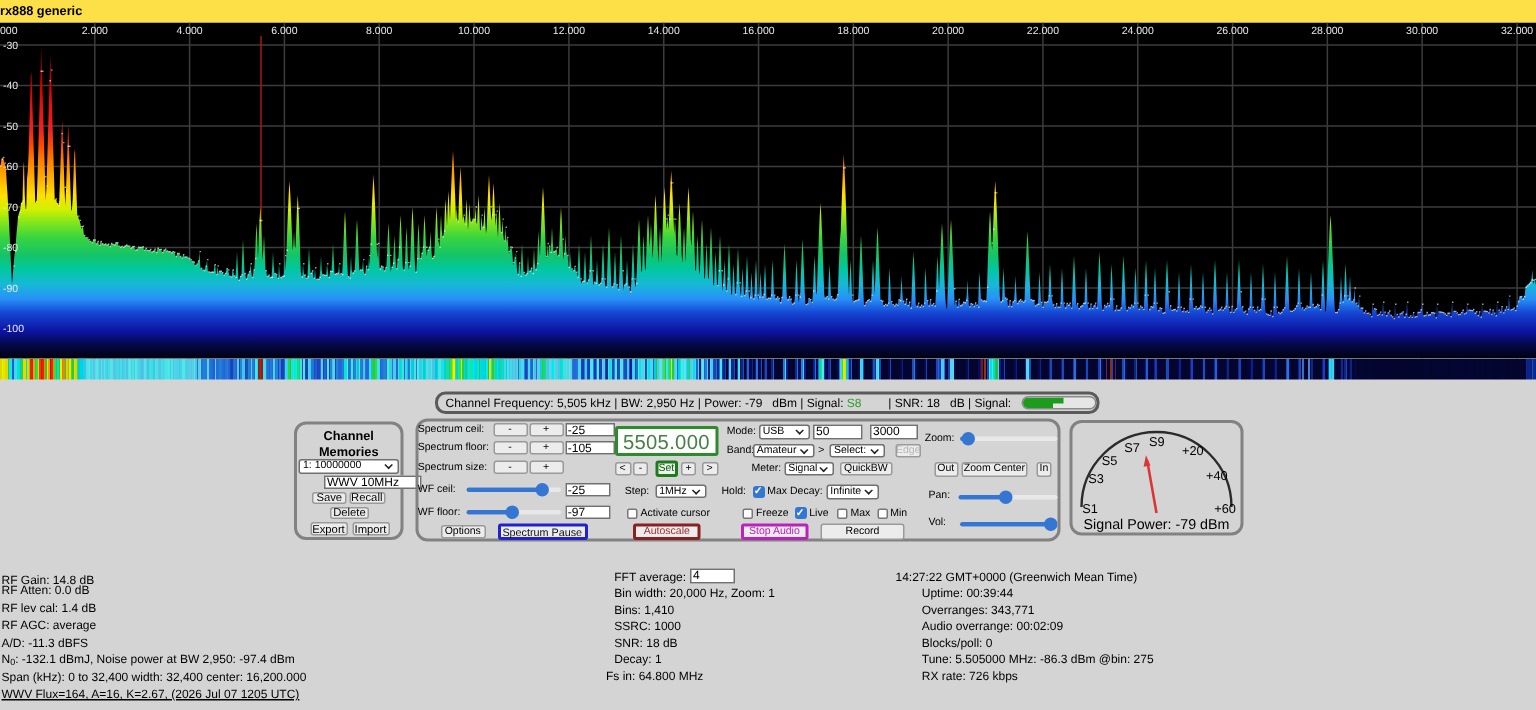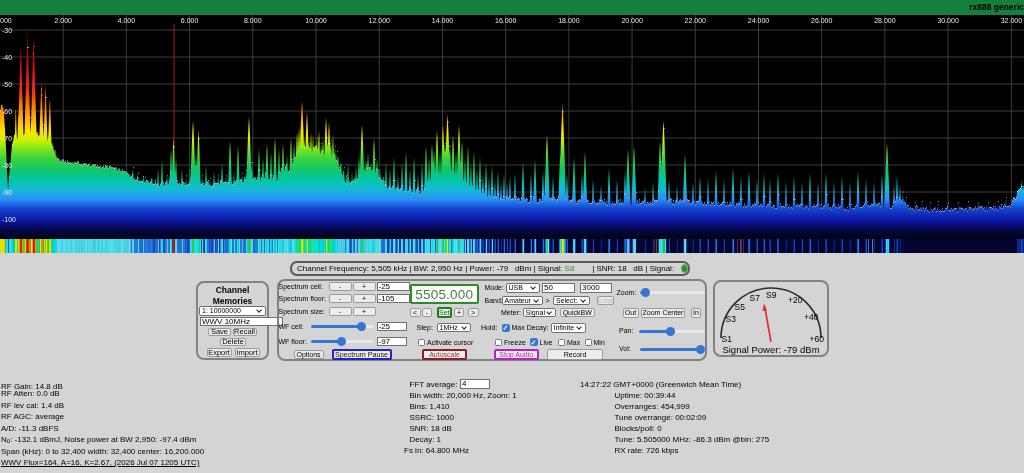--- a/index.html
+++ b/index.html
@@ -16,21 +16,21 @@
   margin-top:-2.6px; border-right:1.3px solid #222; border-bottom:1.3px solid #222; transform:rotate(45deg); }
 .lbl { position:absolute; white-space:nowrap; }
 .lbl7 { position:absolute; white-space:nowrap; font-size:7px; }
 .cb { position:absolute; width:7px; height:7px; border:1px solid #777; border-radius:1.5px; background:#fdfdfd; }
 .cbc { position:absolute; width:8px; height:8px; border-radius:2px; background:#3476d2; color:#fff;
   font-size:7px; font-weight:bold; display:flex; align-items:center; justify-content:center; line-height:1; }
 .track { position:absolute; height:3px; border-radius:2px; background:#e8e8e8; }
 .trackfill { position:absolute; height:3px; border-radius:2px; background:#3476d2; }
 .knob { position:absolute; width:9px; height:9px; border-radius:50%; background:#3476d2; }
 </style></head><body>
-<div class="abs" style="left:0;top:0;width:1024px;height:15px;background:#15803d;text-align:right;font-weight:bold;font-size:8.5px;line-height:15px">rx888 generic</div>
+<div class="abs" style="left:0;top:0;width:1024px;height:15px;background:#fde047;text-align:left;font-weight:bold;font-size:8.5px;line-height:15px">rx888 generic</div>
 <svg id="spec" width="1024" height="224" style="position:absolute;left:0;top:15px" shape-rendering="auto">
 <defs>
       <linearGradient id="rb" x1="0" y1="0" x2="0" y2="1">
 <stop offset="0.030" stop-color="#700000"></stop>
 <stop offset="0.070" stop-color="#a80000"></stop>
 <stop offset="0.135" stop-color="#d40000"></stop>
 <stop offset="0.200" stop-color="#e81212"></stop>
 <stop offset="0.270" stop-color="#ee2222"></stop>
 <stop offset="0.315" stop-color="#ff4400"></stop>
 <stop offset="0.365" stop-color="#ff7c00"></stop>
@@ -1102,33 +1102,33 @@
     <rect x="1016" y="0" width="1" height="14" fill="#030530"></rect>
     <rect x="1017" y="0" width="1" height="14" fill="#0c2a90"></rect>
     <rect x="1018" y="0" width="1" height="14" fill="#0c2289"></rect>
     <rect x="1019" y="0" width="1" height="14" fill="#0c2a87"></rect>
     <rect x="1020" y="0" width="1" height="14" fill="#0c1f82"></rect>
     <rect x="1021" y="0" width="1" height="14" fill="#1953b9"></rect>
     <rect x="1022" y="0" width="1" height="14" fill="#0c2b91"></rect>
     <rect x="1023" y="0" width="1" height="14" fill="#0c268b"></rect>
   </svg>
 
-<div class="abs" style="left:290px;top:260.5px;width:400px;height:15px;border:2px solid #5a5a5a;border-radius:7px;background:#d4d4d4;display:flex;align-items:center;padding-left:5px;white-space:nowrap">
+<div class="abs" style="left:290px;top:260.5px;width:443px;height:15px;border:2px solid #5a5a5a;border-radius:7px;background:#d4d4d4;display:flex;align-items:center;padding-left:5px;white-space:nowrap">
 Channel Frequency: 5,505 kHz | BW: 2,950 Hz | Power: -79&nbsp;&nbsp; dBm | Signal: <span style="color:#2a9d2a">&nbsp;S8</span>&nbsp;&nbsp;&nbsp;&nbsp;&nbsp;&nbsp;&nbsp;&nbsp;| SNR: 18&nbsp;&nbsp; dB | Signal:&nbsp;&nbsp;&nbsp;
 <span style="position:relative;display:inline-block;width:52px;height:9px;border:1px solid #8a8a8a;border-radius:5px;background:#e6e6e6;overflow:hidden">
 <span style="position:absolute;left:0;top:0;width:20px;height:9px;background:#1d9b1d"></span>
 <span style="position:absolute;left:20px;top:0;width:7px;height:4.5px;background:#1d9b1d"></span>
     </span>
 </div>
 
 <div class="box" style="left:196px;top:281px;width:73px;height:79px"></div>
 <div class="lbl" style="left:196px;top:285px;width:73px;text-align:center;font-weight:bold;font-size:8.5px">Channel</div>
 <div class="lbl" style="left:196px;top:295.5px;width:73px;text-align:center;font-weight:bold;font-size:8.5px">Memories</div>
 <div class="sel" style="left:199px;top:305.5px;width:67px;height:10px">1: 10000000</div>
-<div class="inp" style="left:200px;top:317px;width:83px;height:9px">WWV 10MHz</div>
+<div class="inp" style="left:216px;top:317px;width:65px;height:9px">WWV 10MHz</div>
 <button style="left:208px;top:327.5px;width:23px;height:8.5px;font-size:7.5px">Save</button>
 <button style="left:232.5px;top:327.5px;width:24px;height:8.5px;font-size:7.5px">Recall</button>
 <button style="left:220px;top:337.5px;width:26px;height:8.5px;font-size:7.5px">Delete</button>
 <button style="left:206.5px;top:348px;width:25px;height:8.5px;font-size:7.5px">Export</button>
 <button style="left:234.5px;top:348px;width:25px;height:8.5px;font-size:7.5px">Import</button>
 
 <div class="box" style="left:277px;top:278.5px;width:430px;height:82px"></div>
 <div class="lbl7" style="left:278.5px;top:283px">Spectrum ceil:</div>
 <button style="left:328.5px;top:282px;width:23px;height:9px">-</button>
 <button style="left:352.5px;top:282px;width:23px;height:9px">+</button>
@@ -1235,18 +1235,18 @@
 <div class="lbl" style="left:1px;top:446.5px">Span (kHz): 0 to 32,400 width: 32,400 center: 16,200.000</div>
 <div class="lbl" style="left:1px;top:458px;text-decoration:underline">WWV Flux=164, A=16, K=2.67, (2026 Jul 07 1205 UTC)</div>
 <div class="lbl" style="left:409.5px;top:380px">FFT average:</div>
 <div class="inp" style="left:460px;top:378.5px;width:30px;height:10px">4</div>
 <div class="lbl" style="left:409.5px;top:391px">Bin width: 20,000 Hz, Zoom: 1</div>
 <div class="lbl" style="left:409.5px;top:402px">Bins: 1,410</div>
 <div class="lbl" style="left:409.5px;top:413px">SSRC: 1000</div>
 <div class="lbl" style="left:409.5px;top:424.1px">SNR: 18 dB</div>
 <div class="lbl" style="left:409.5px;top:435.2px">Decay: 1</div>
 <div class="lbl" style="left:404px;top:446.3px">Fs in: 64.800 MHz</div>
-<div class="lbl" style="left:580px;top:379.5px">14:27:22 GMT+0000 (Greenwich Mean Time)</div>
+<div class="lbl" style="left:597px;top:379.5px">14:27:22 GMT+0000 (Greenwich Mean Time)</div>
 <div class="lbl" style="left:614.5px;top:390.6px">Uptime: 00:39:44</div>
-<div class="lbl" style="left:614.5px;top:401.7px">Overranges: 454,999</div>
-<div class="lbl" style="left:614.5px;top:412.8px">Tune overrange: 00:02:09</div>
+<div class="lbl" style="left:614.5px;top:401.7px">Overranges: 343,771</div>
+<div class="lbl" style="left:614.5px;top:412.8px">Audio overrange: 00:02:09</div>
 <div class="lbl" style="left:614.5px;top:423.9px">Blocks/poll: 0</div>
 <div class="lbl" style="left:614.5px;top:435px">Tune: 5.505000 MHz: -86.3 dBm @bin: 275</div>
 <div class="lbl" style="left:614.5px;top:446.1px">RX rate: 726 kbps</div>
 </body></html>

